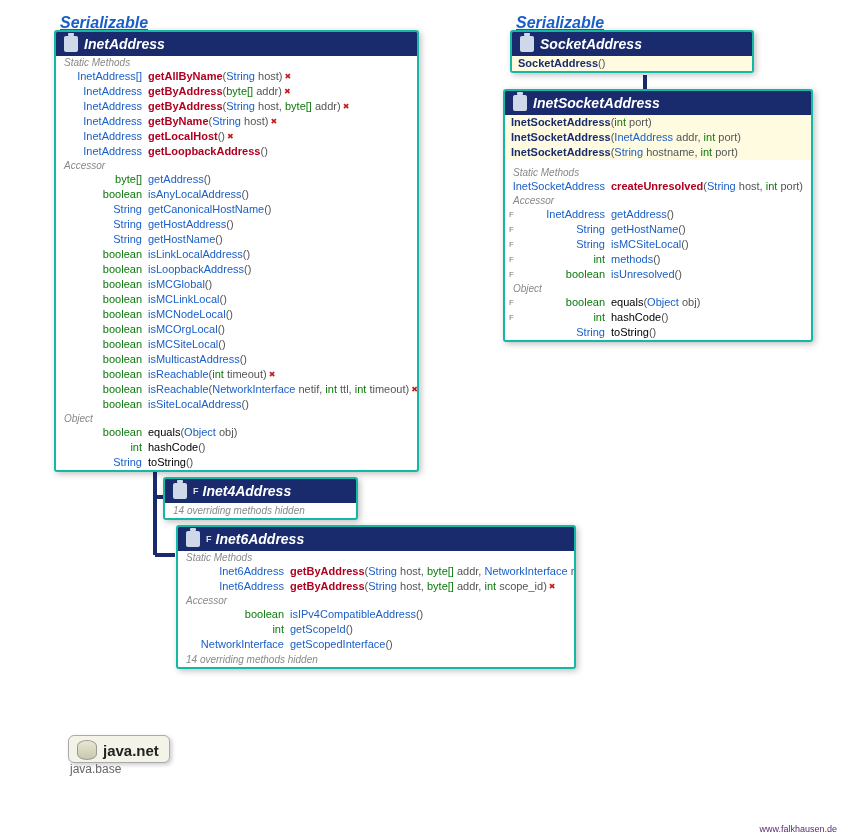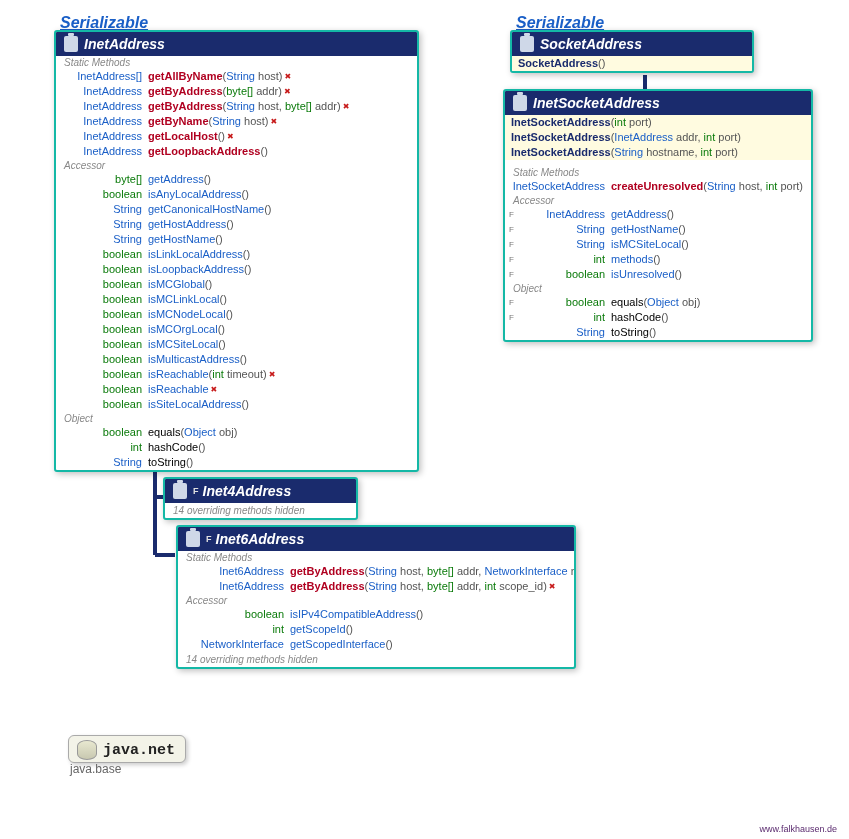--- a/index.html
+++ b/index.html
@@ -111,21 +111,20 @@
     left: 68px;
     top: 735px;
     border: 1px solid #aaa;
     border-radius: 6px;
     padding: 4px 10px 2px 8px;
     background: #f3f3e8;
     box-shadow: 2px 2px 4px rgba(0,0,0,0.2);
     display: flex;
     align-items: center;
     gap: 6px;
-    font-family: Liberation Mono, monospace;
   }
   .pkg-box .cyl {
     width: 20px; height: 20px;
     background: linear-gradient(#e8e8d0,#c8c8b0);
     border-radius: 50% / 30%;
     border: 1px solid #999;
   }
   .pkg-box .pkg-name { font-weight: bold; font-size: 15px; color: #222; }
   .pkg-sub {
     position: absolute;
@@ -273,20 +272,21 @@
       </div>
       <div class="row">
         <span class="ret green">boolean</span>
         <span class="mname blue">isReachable</span>
         <span class="args"> (<span class="kw">int</span> timeout)</span>
         <span class="exc">✖</span>
       </div>
       <div class="row">
         <span class="ret green">boolean</span>
         <span class="mname blue">isReachable</span>
+        <span class="args"> (<span class="t">NetworkInterface</span> netif, <span class="kw">int</span> ttl, <span class="kw">int</span> timeout)</span>
         <span class="exc">✖</span>
       </div>
       <div class="row">
         <span class="ret green">boolean</span>
         <span class="mname blue">isSiteLocalAddress</span>
         <span class="args"> ()</span>
       </div>
     </div>
   <div class="section-label">Object</div>
   <div>

